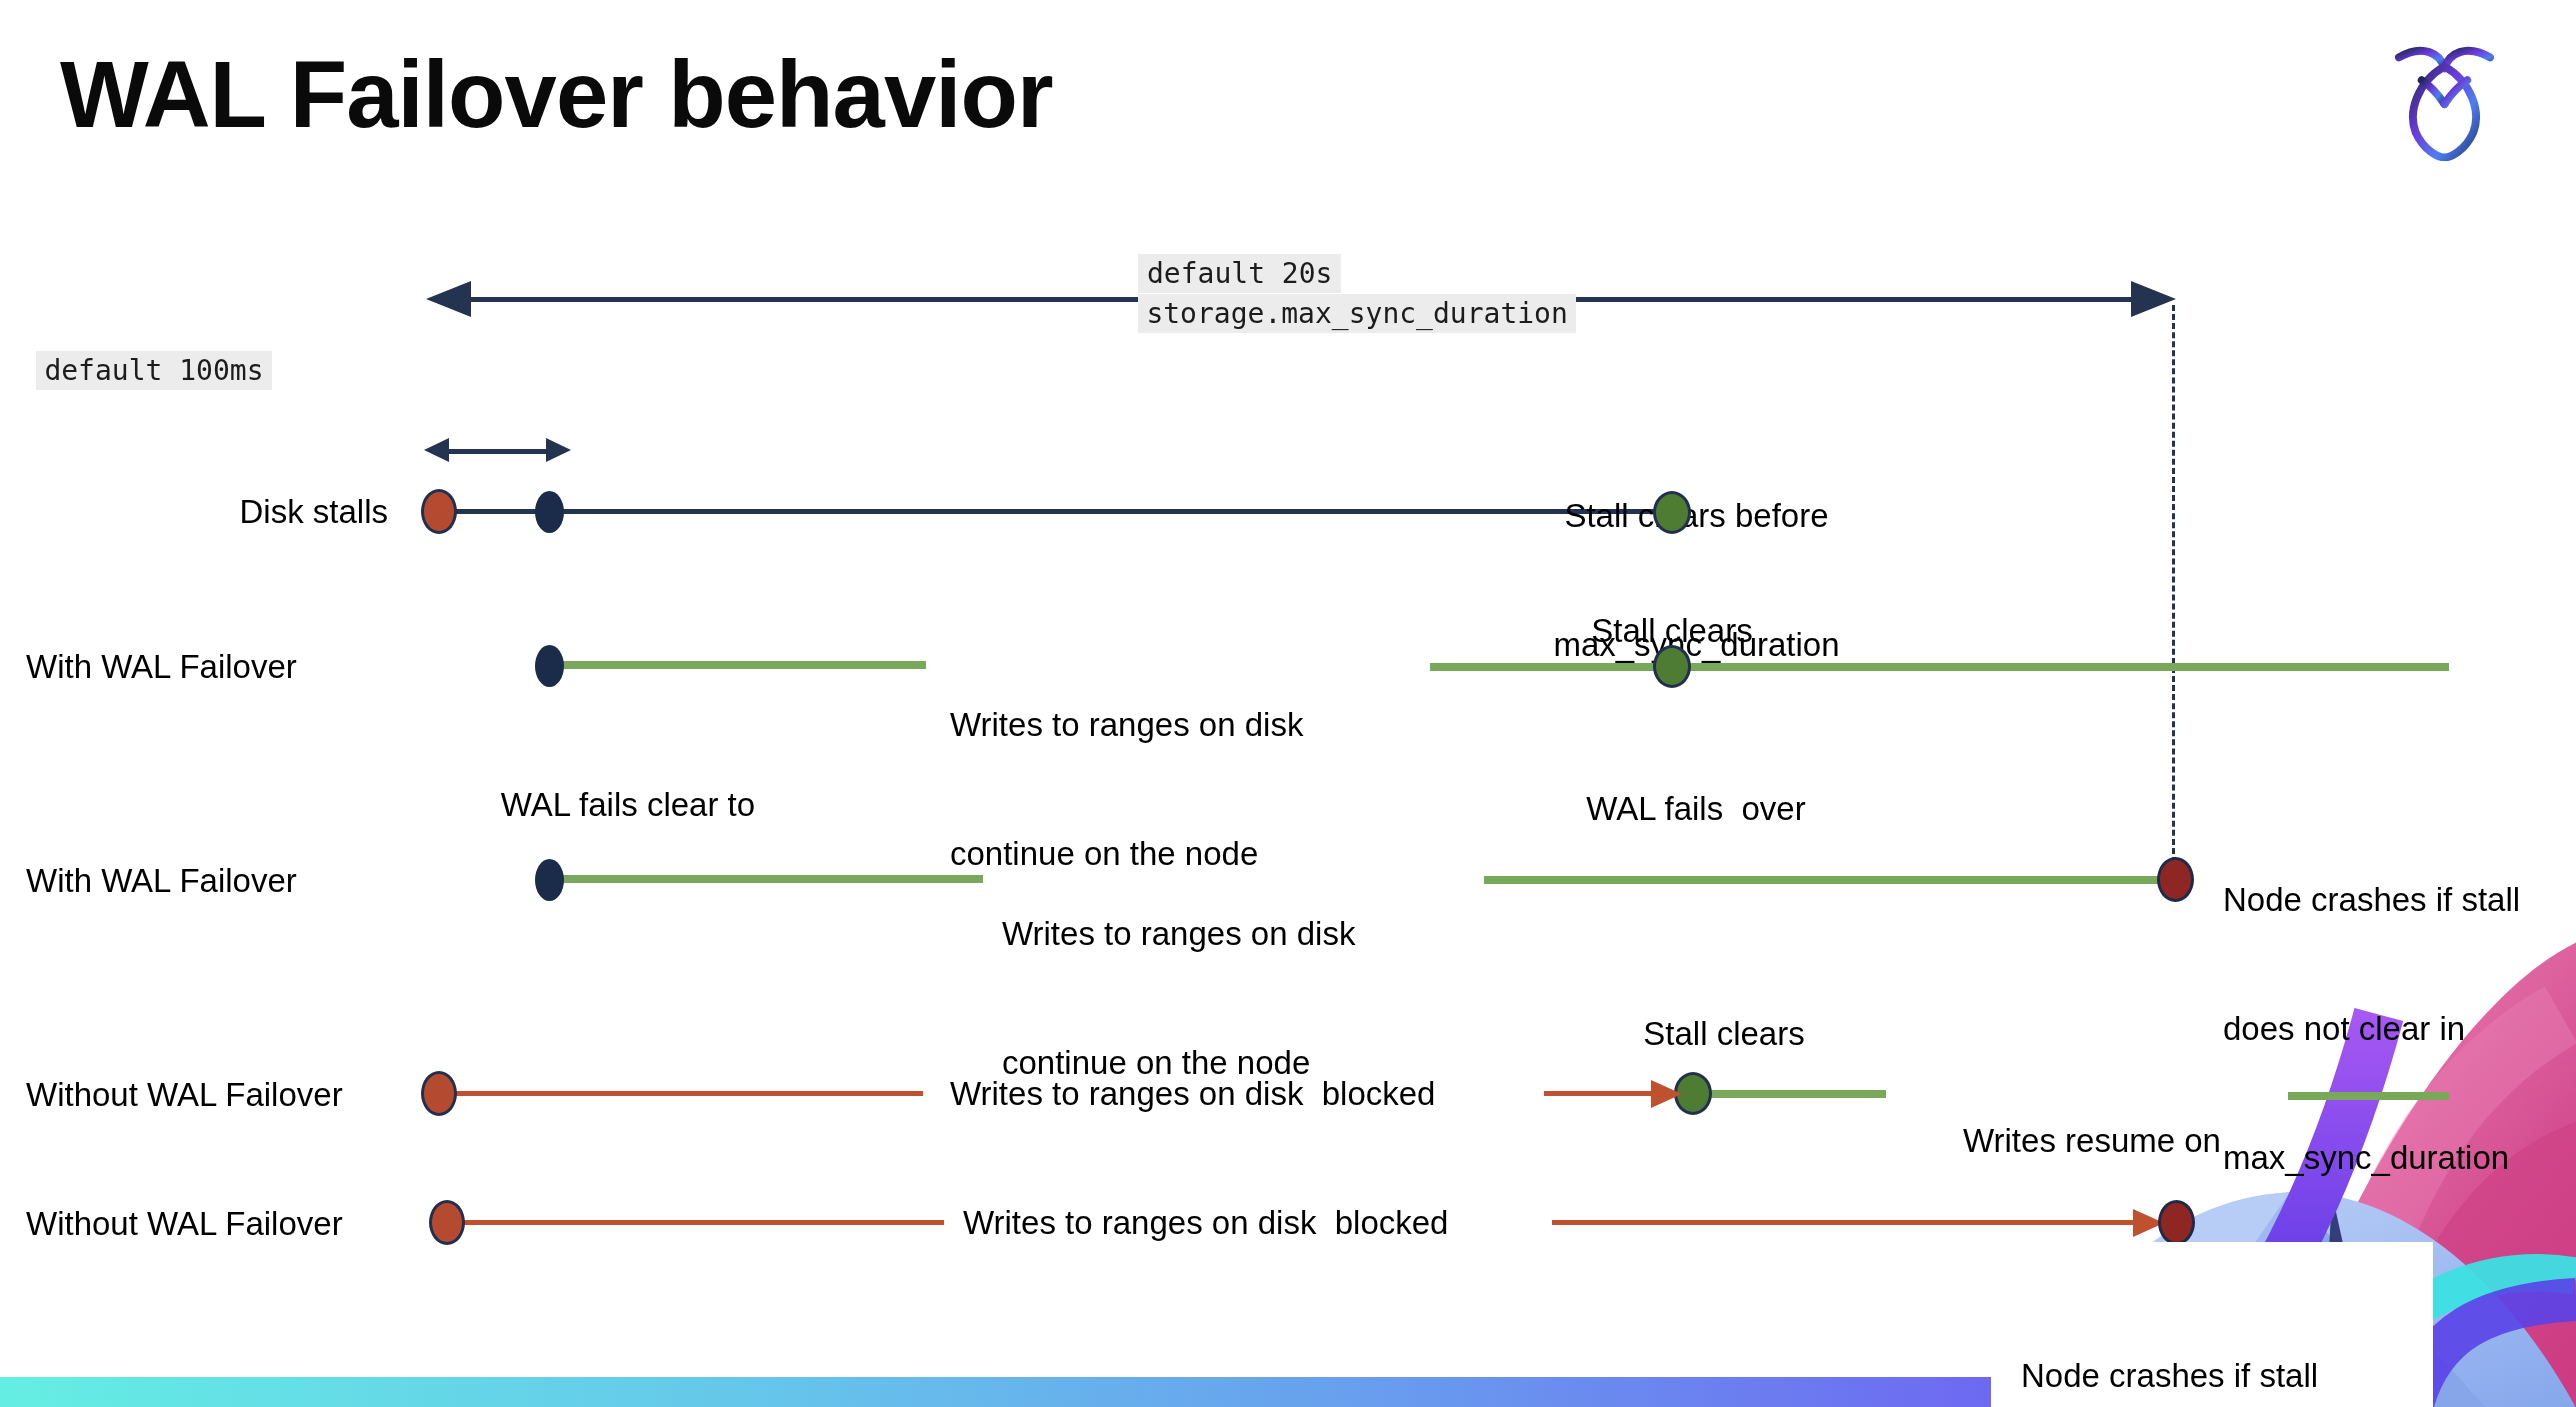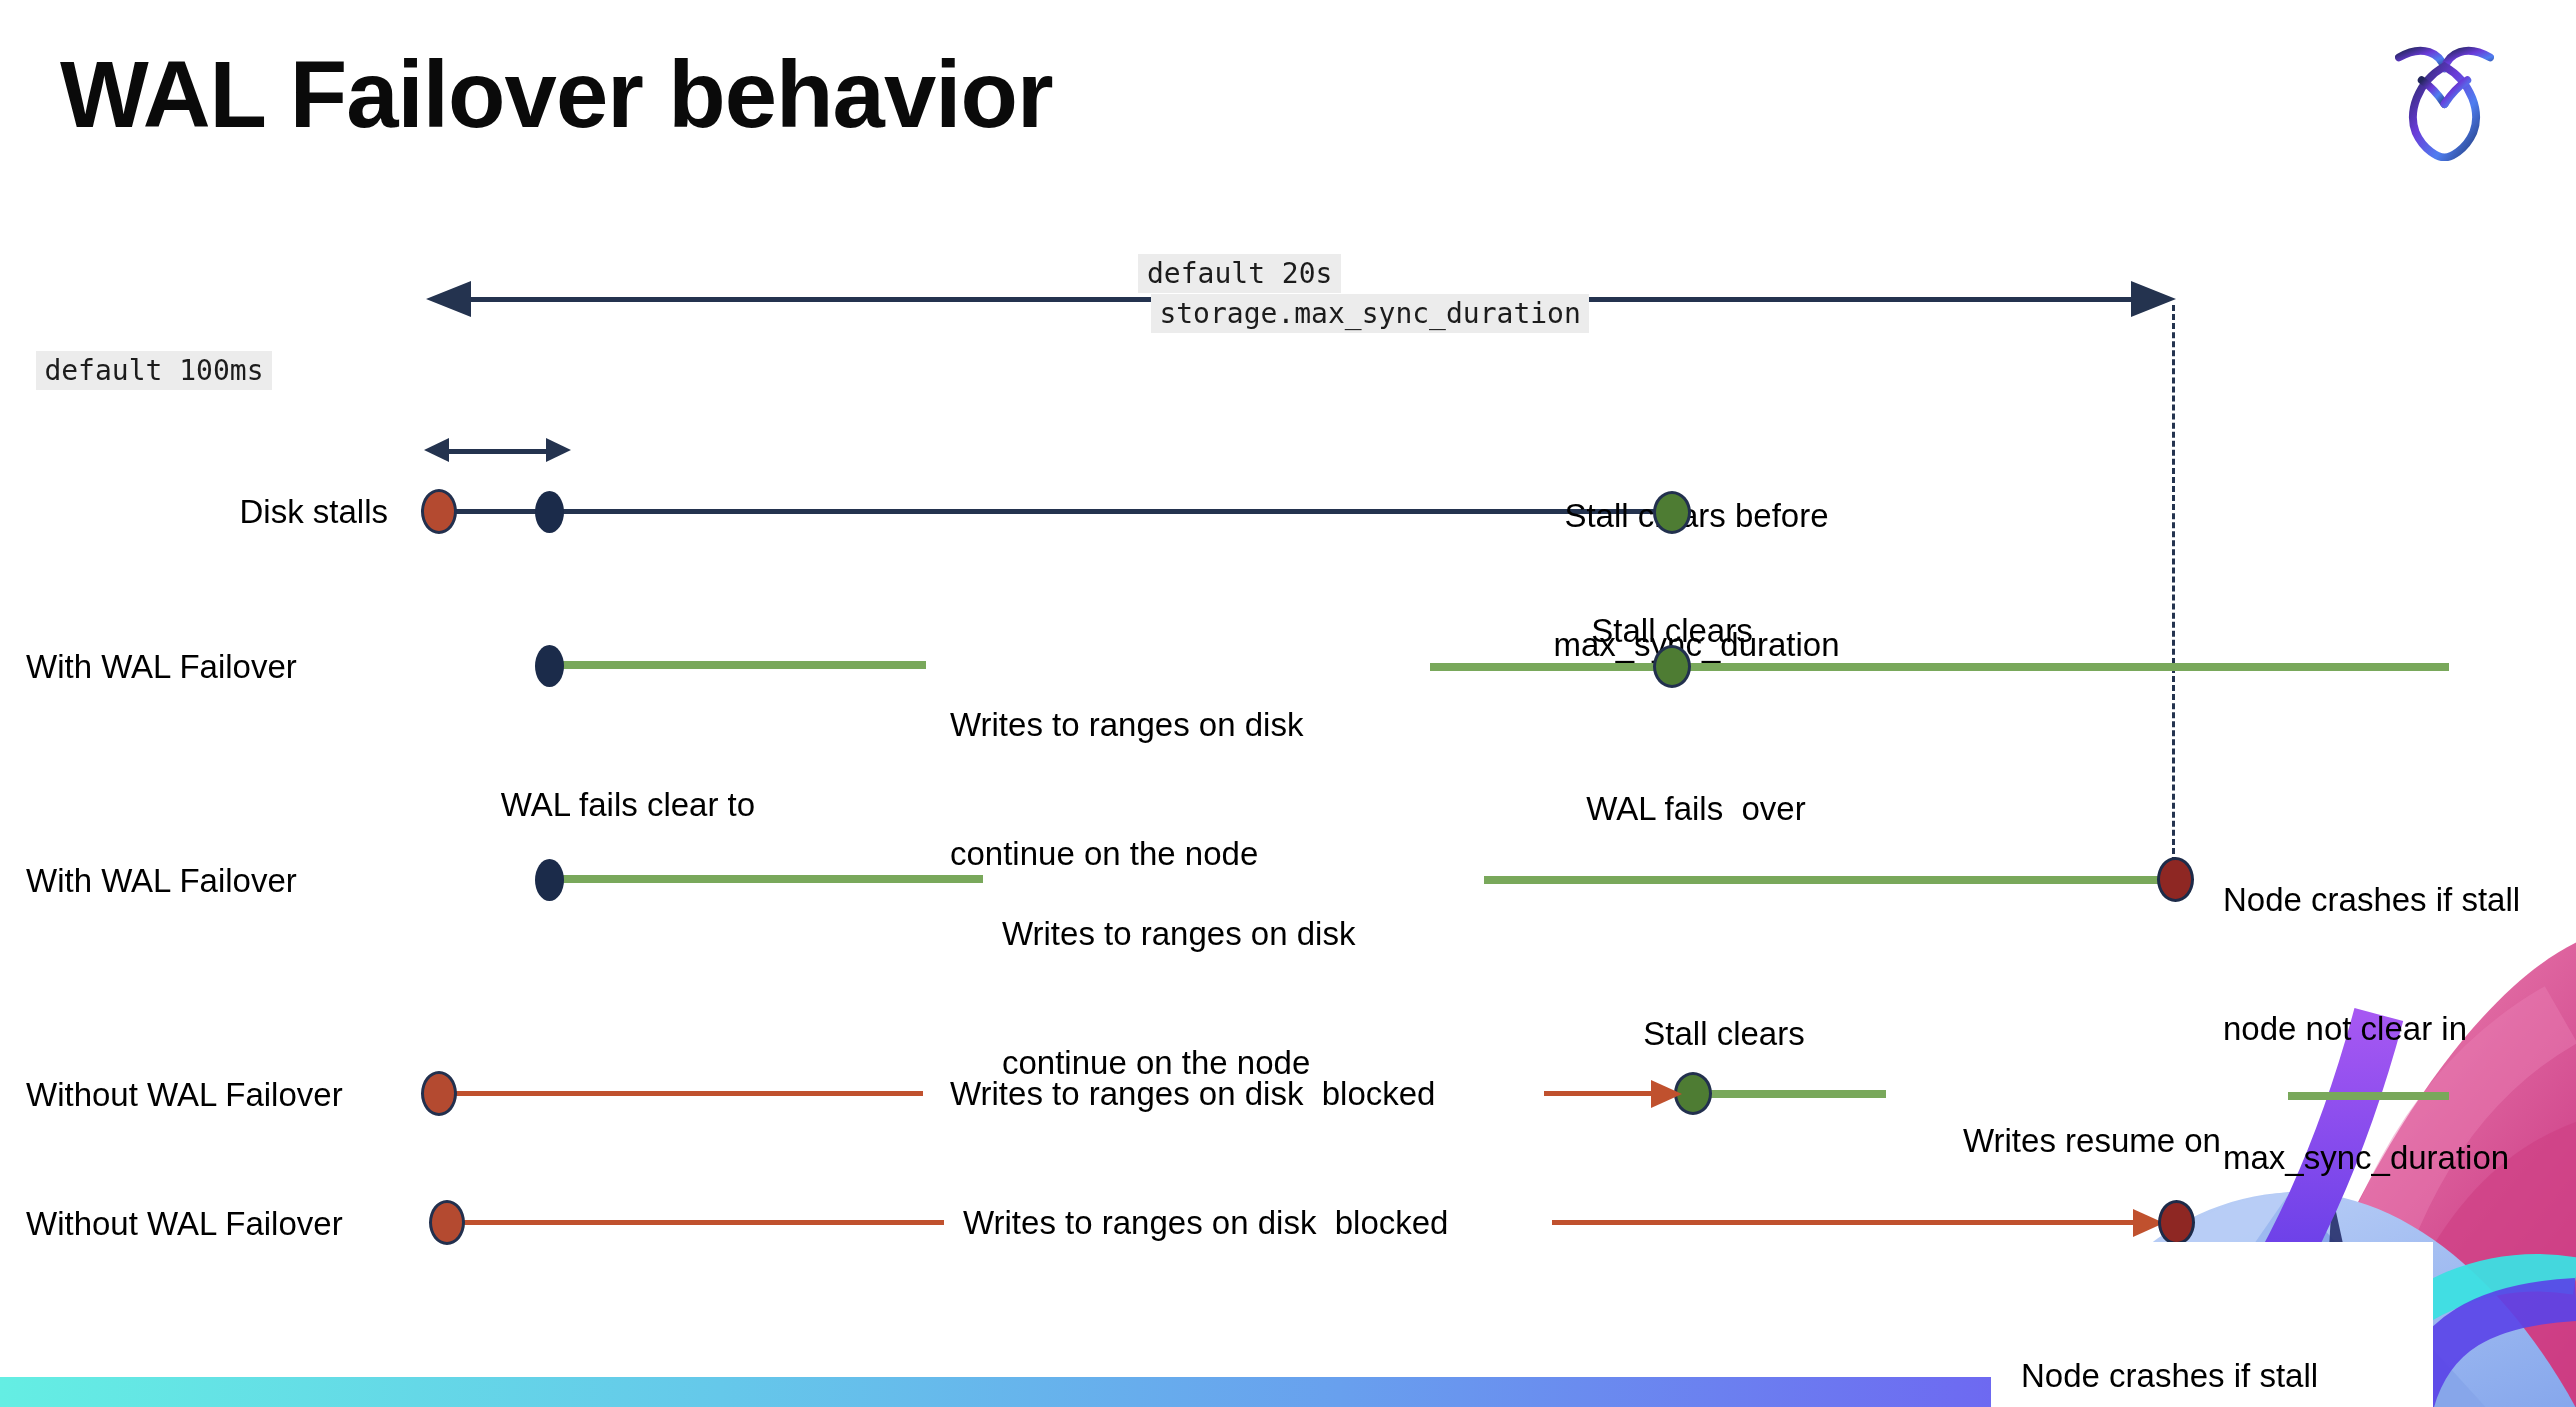--- a/index.html
+++ b/index.html
@@ -130,21 +130,21 @@
     </svg>
   </div>
 
   <div class="abs hline navy" style="left:437px;top:297px;width:1727px;"></div>
   <div class="abs ah ah-left" style="left:426px;top:281px;"></div>
   <div class="abs ah ah-right" style="left:2131px;top:281px;"></div>
 
   <div class="abs dashv" style="left:2172px;top:305px;"></div>
 
   <div class="abs mono-chip" style="left:1138px;top:254px;padding-left:9px;">default 20s</div>
-  <div class="abs mono-chip" style="left:1138px;top:294px;margin-left:13px;">storage.max_sync_duration</div>
+  <div class="abs mono-chip" style="left:1138px;top:294px;">storage.max_sync_duration</div>
 
   <div class="abs mono-chip" style="left:36px;top:351px;">default 100ms</div>
 
   <div class="abs hline navy" style="left:439px;top:449px;width:112px;"></div>
   <div class="abs ah ah-left-sm" style="left:424px;top:438px;"></div>
   <div class="abs ah ah-right-sm" style="left:546px;top:438px;"></div>
 
   <div class="abs lbl right" style="left:150px;top:490px;width:238px;">Disk stalls</div>
   <div class="abs hline navy" style="left:449px;top:509px;width:1215px;"></div>
   <div class="abs dot dot-red" style="left:421px;top:489px;"></div>
@@ -176,21 +176,21 @@
   <div class="abs dot dot-navy" style="left:535px;top:859px;"></div>
   <div class="abs greenline" style="left:561px;top:875px;width:422px;"></div>
   <div class="abs lbl" style="left:1002px;top:826px;">
     <div>Writes to ranges on disk</div>
     <div>continue on the node</div>
   </div>
   <div class="abs greenline" style="left:1484px;top:876px;width:677px;"></div>
   <div class="abs dot dot-darkred" style="left:2157px;top:857px;"></div>
   <div class="abs lbl" style="left:2223px;top:792px;">
     <div>Node crashes if stall</div>
-    <div>node not clear in</div>
+    <div>does not clear in</div>
     <div>max_sync_duration</div>
   </div>
 
   <div class="abs lbl" style="left:26px;top:1073px;">Without WAL Failover</div>
   <div class="abs dot dot-red" style="left:421px;top:1071px;"></div>
   <div class="abs hline redline" style="left:451px;top:1091px;width:472px;"></div>
   <div class="abs lbl" style="left:950px;top:1072px;">Writes to ranges on disk  blocked</div>
   <div class="abs hline redline" style="left:1544px;top:1091px;width:110px;"></div>
   <div class="abs ah ah-right-red" style="left:1651px;top:1080px;"></div>
   <div class="abs dot dot-green" style="left:1674px;top:1072px;"></div>

